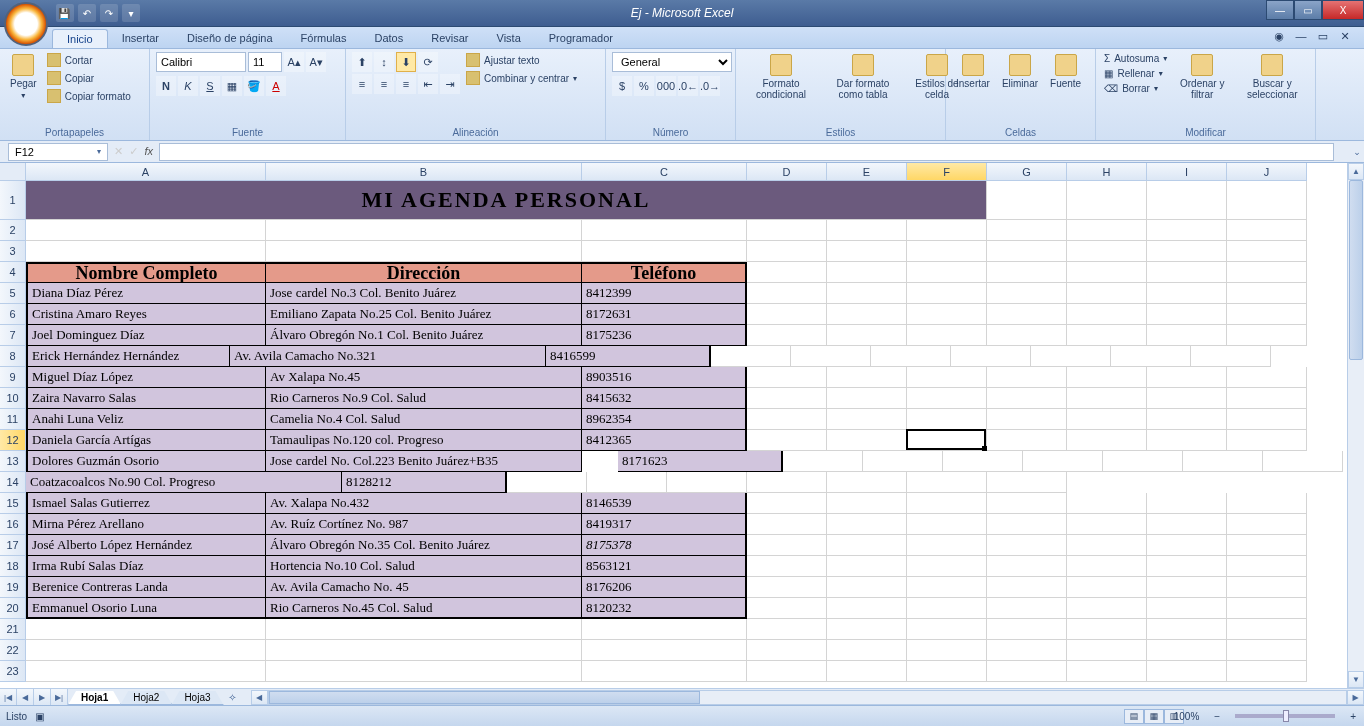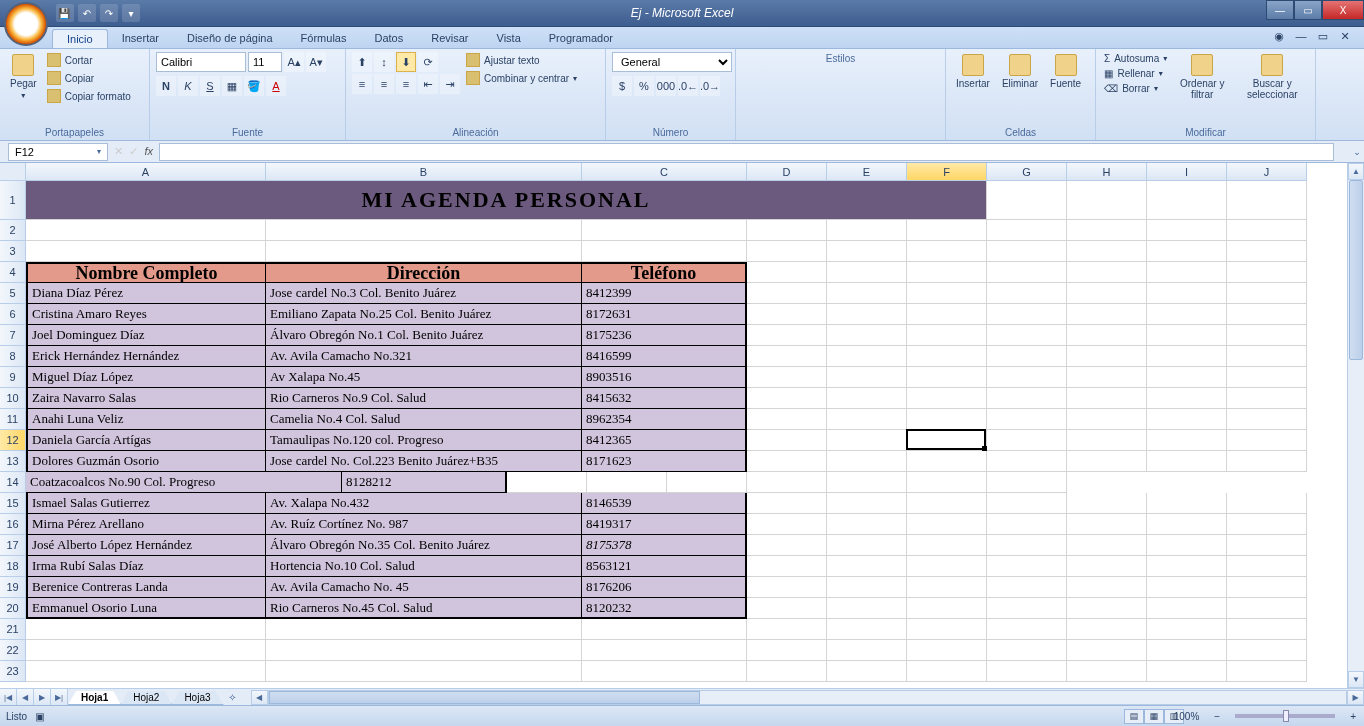--- a/index.html
+++ b/index.html
@@ -263,20 +263,34 @@
         <div class="tbtn">%</div>
         <div class="tbtn">000</div>
         <div class="tbtn">.0←</div>
         <div class="tbtn">.0→</div>
       </div>
     </div>
     <div class="group-label">Número</div>
   </div>
 
   <div class="group" style="width:210px">
+    <div class="group-body">
+      <div class="bigbtn">
+          <div class="ico"></div>
+          <span style="text-align:center;width:70px">Formato condicional</span>
+        </div>
+      <div class="bigbtn">
+          <div class="ico"></div>
+          <span style="text-align:center;width:70px">Dar formato como tabla</span>
+        </div>
+      <div class="bigbtn">
+          <div class="ico"></div>
+          <span style="text-align:center;width:54px">Estilos de celda</span>
+        </div>
+    </div>
     <div class="group-label">Estilos</div>
   </div>
 
   <div class="group" style="width:150px">
     <div class="group-body">
       <div class="bigbtn">
           <div class="ico"></div>
           <span>Insertar</span>
         </div>
       <div class="bigbtn">
@@ -451,21 +465,21 @@
         <div class="gc data-cell thick-right" style="width: 165px;">8175236</div>
         <div class="gc" style="width: 80px;"></div>
         <div class="gc" style="width: 80px;"></div>
         <div class="gc" style="width: 80px;"></div>
         <div class="gc" style="width: 80px;"></div>
         <div class="gc" style="width: 80px;"></div>
         <div class="gc" style="width: 80px;"></div>
         <div class="gc" style="width: 80px;"></div>
       </div>
       <div class="gr">
-        <div class="gc data-cell thick-left" style="width: 240px; text-align: center;">Erick Hernández Hernández</div>
+        <div class="gc data-cell thick-left" style="width: 204px; text-align: center;">Erick Hernández Hernández</div>
         <div class="gc data-cell" style="width: 316px;">Av. Avila Camacho No.321</div>
         <div class="gc data-cell thick-right" style="width: 165px;">8416599</div>
         <div class="gc" style="width: 80px;"></div>
         <div class="gc" style="width: 80px;"></div>
         <div class="gc" style="width: 80px;"></div>
         <div class="gc" style="width: 80px;"></div>
         <div class="gc" style="width: 80px;"></div>
         <div class="gc" style="width: 80px;"></div>
         <div class="gc" style="width: 80px;"></div>
       </div>
@@ -513,21 +527,21 @@
         <div class="gc" style="width: 80px;"></div>
         <div class="gc" style="width: 80px;"></div>
         <div class="gc" style="width: 80px;"></div>
         <div class="gc" style="width: 80px;"></div>
         <div class="gc" style="width: 80px;"></div>
         <div class="gc" style="width: 80px;"></div>
       </div>
       <div class="gr">
         <div class="gc data-cell thick-left" style="width: 240px;">Dolores Guzmán Osorio</div>
         <div class="gc data-cell" style="width: 316px;">Jose cardel No. Col.223 Benito Juárez+B35</div>
-        <div class="gc data-cell thick-right" style="width: 165px;">8171623</div>
+        <div class="gc data-cell thick-right" style="width: 165px; margin-left: 36px;">8171623</div>
         <div class="gc" style="width: 80px;"></div>
         <div class="gc" style="width: 80px;"></div>
         <div class="gc" style="width: 80px;"></div>
         <div class="gc" style="width: 80px;"></div>
         <div class="gc" style="width: 80px;"></div>
         <div class="gc" style="width: 80px;"></div>
         <div class="gc" style="width: 80px;"></div>
       </div>
       <div class="gr">
         <div class="gc data-cell" style="width: 316px;">Coatzacoalcos No.90 Col. Progreso</div>

